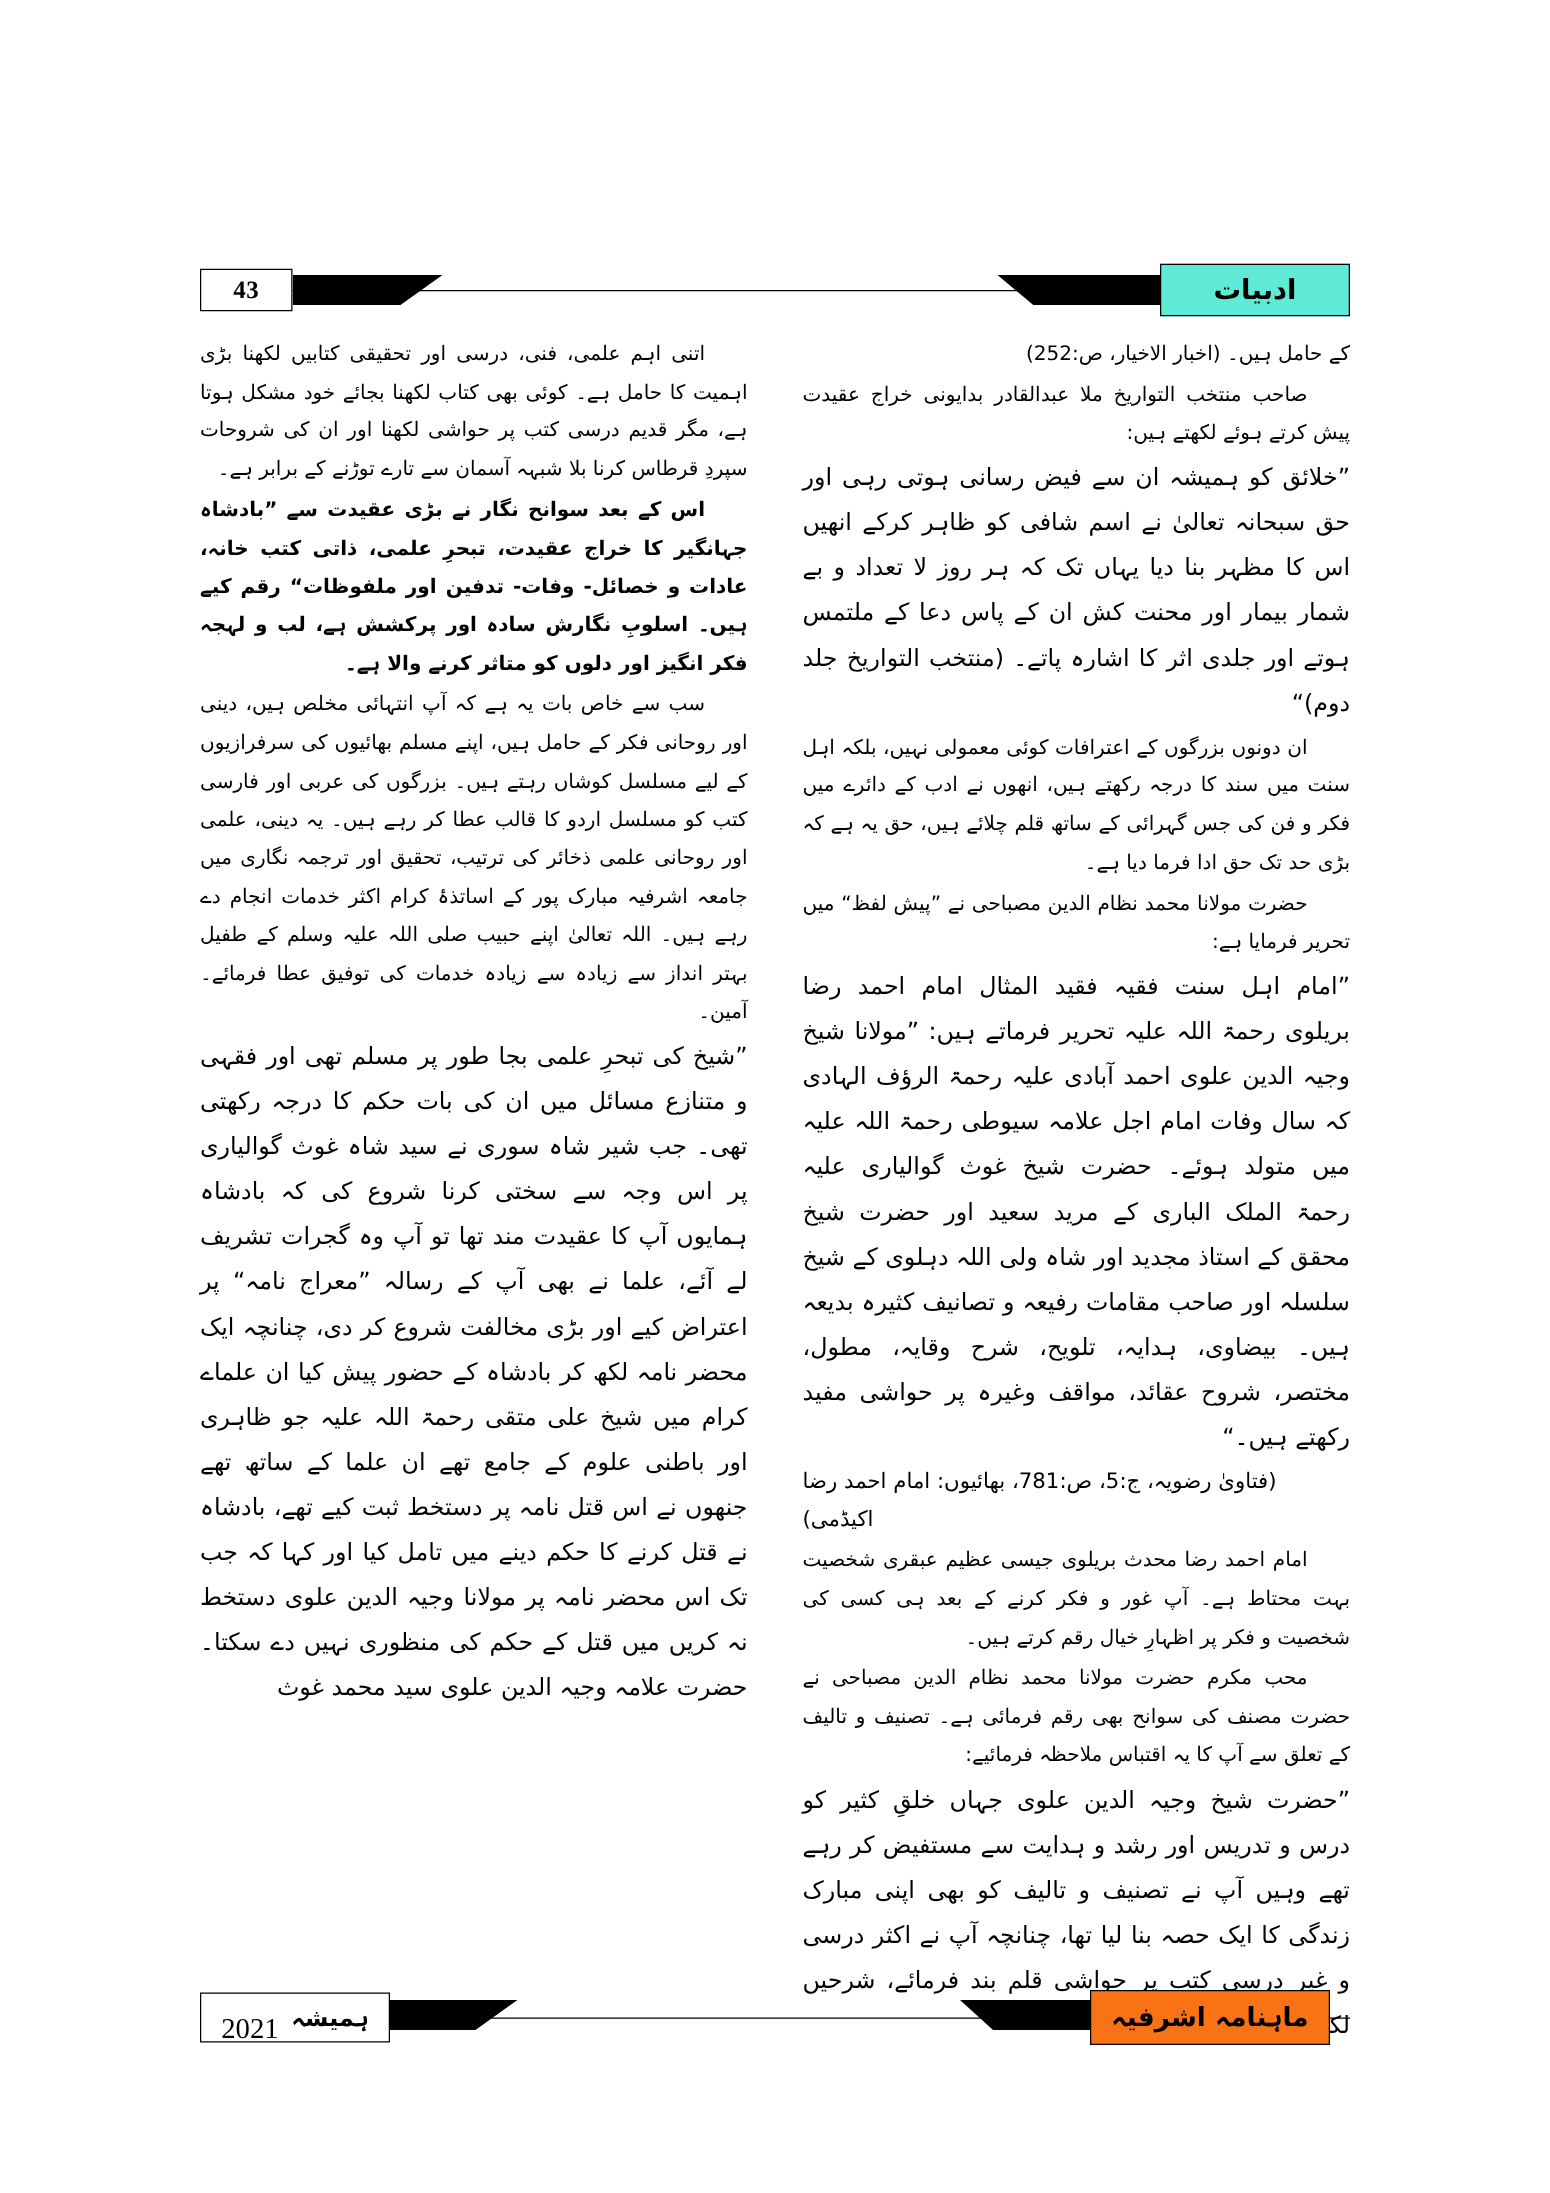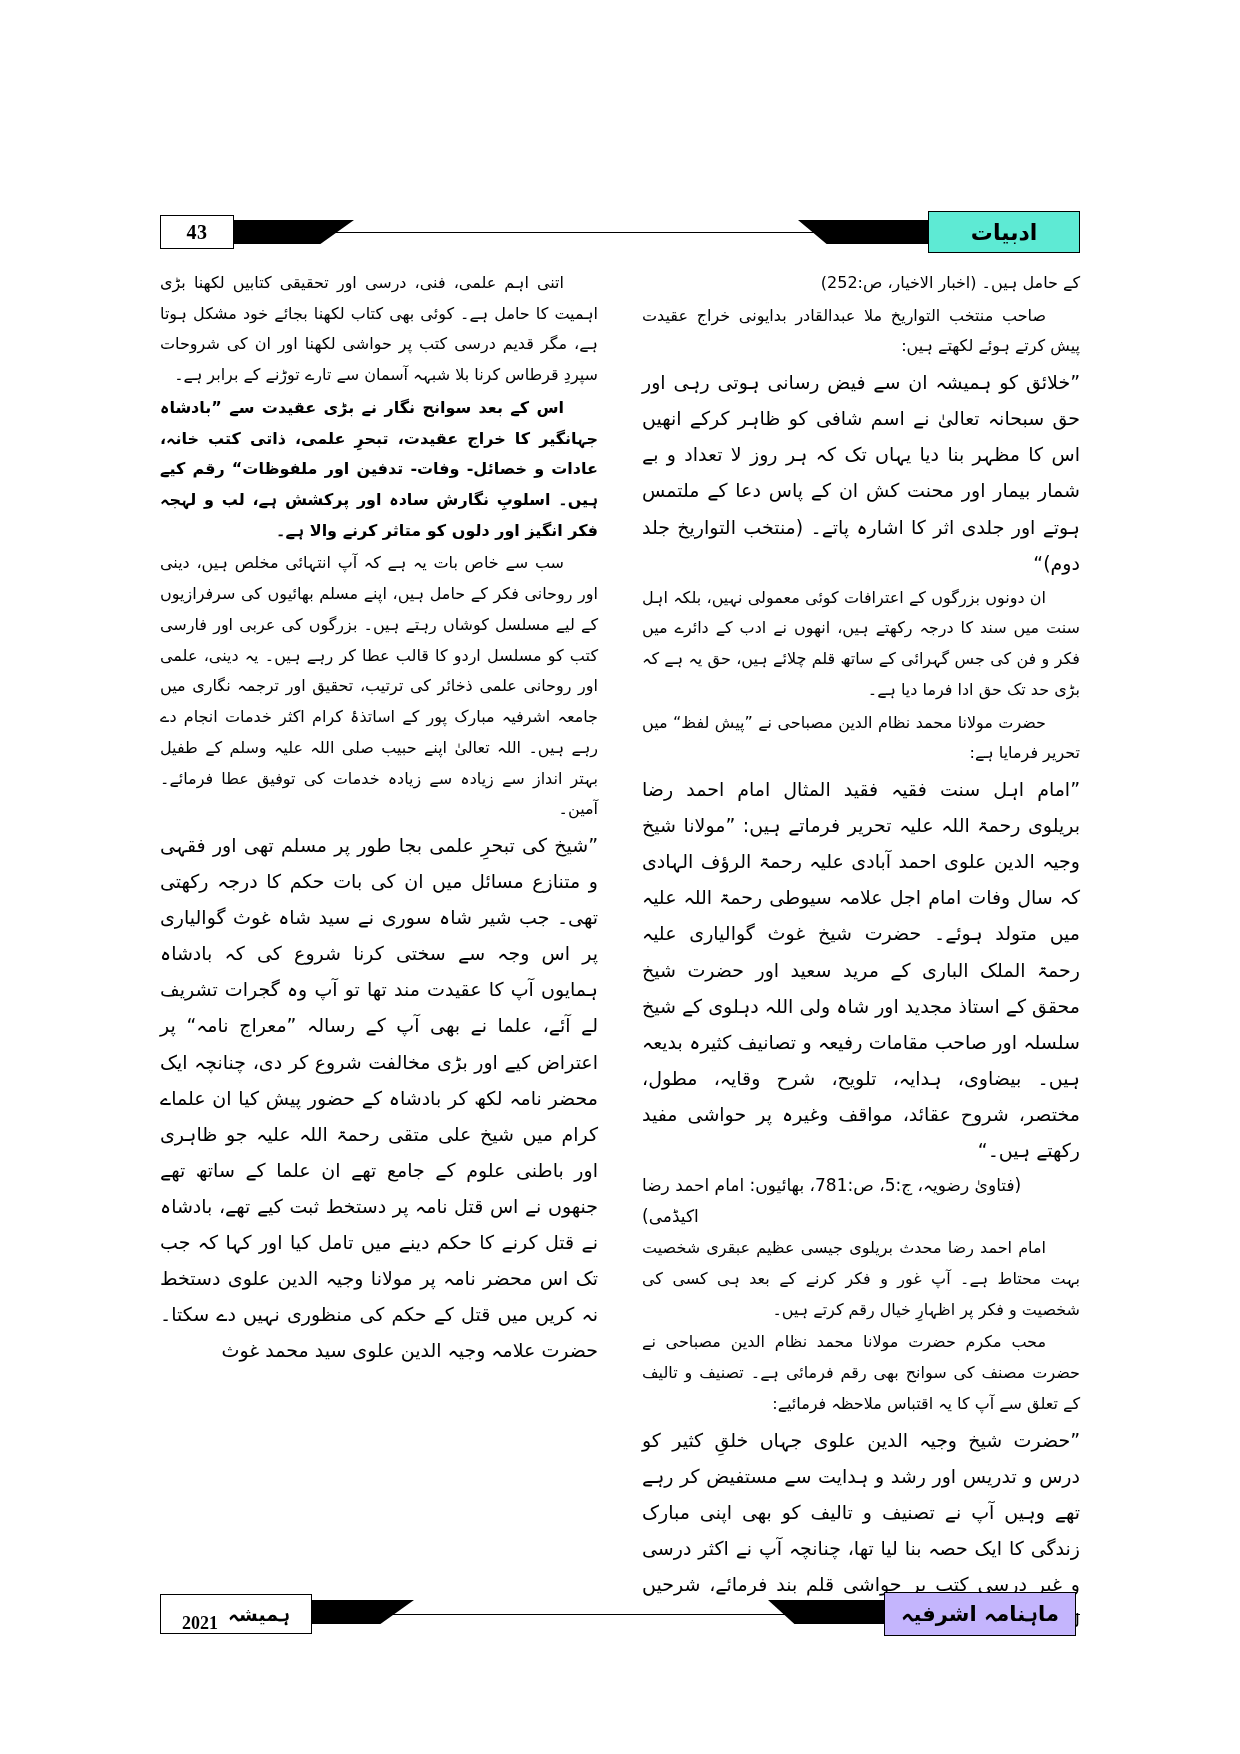--- a/index.html
+++ b/index.html
@@ -128,42 +128,42 @@
     padding: 0 10px;
     z-index: 3;
   }
   .footer-date-box .f-month {
     font-size: 19px;
     font-weight: 700;
     direction: rtl;
   }
   .footer-date-box .f-year {
     font-family: "Liberation Serif", serif;
-    font-size: 18px;
-    font-weight: 700;
+    font-size: 23px;
+    font-weight: 400;
     margin-top: 18px;
   }
   .footer-wedge-left {
     position: absolute;
     left: 134px;
     top: 6px;
     width: 120px;
     height: 24px;
     background: #000;
     clip-path: polygon(0 0, 100% 0, 72% 100%, 0 100%);
     z-index: 2;
   }
   .footer-name-box {
     position: absolute;
-    right: 4px;
+    right: 16px;
     top: -2px;
     min-width: 190px;
     height: 42px;
     border: 1.5px solid #000;
-    background: #c4b5fd;
+    background: #f97316;
     display: flex;
     align-items: center;
     justify-content: center;
     z-index: 3;
   }
   .footer-name-box span {
     font-size: 21px;
     font-weight: 700;
     letter-spacing: 1px;
     direction: rtl;

